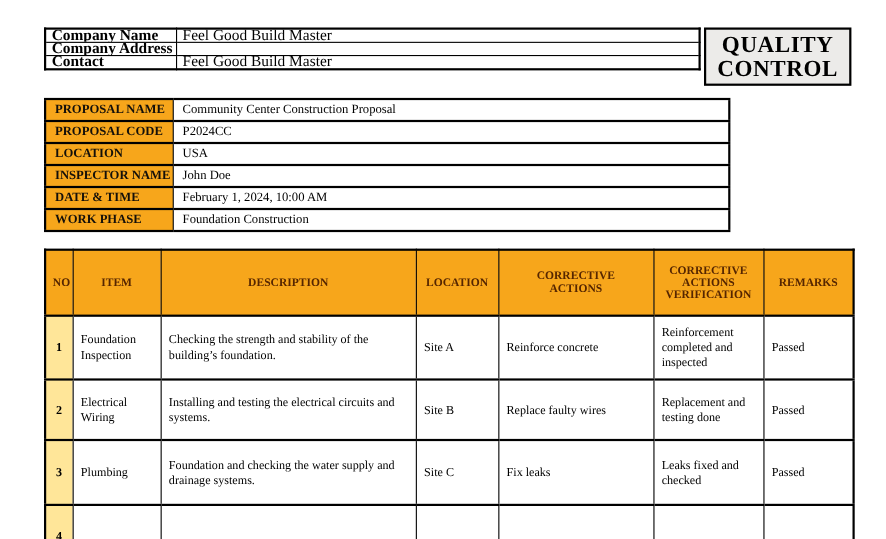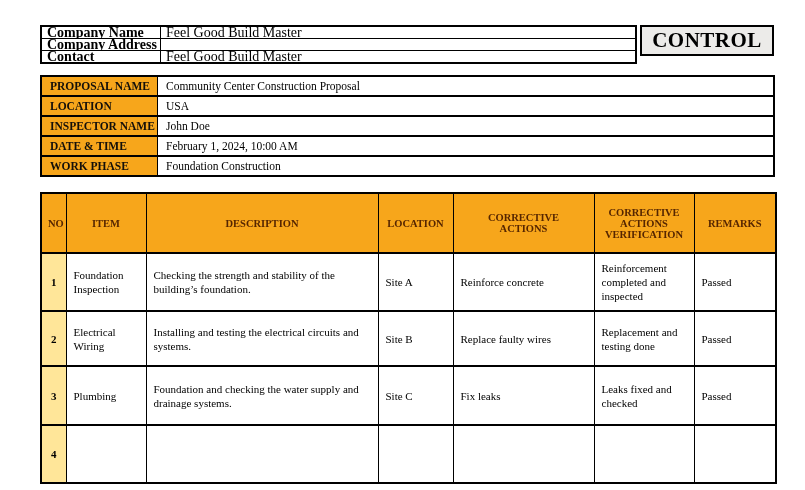--- a/index.html
+++ b/index.html
@@ -39,21 +39,21 @@
     font-size: 21px;
     line-height: 22px;
     padding: 2px 6px 3px 6px;
     letter-spacing: 0.5px;
   }
 
   
   table.proposal {
     border-collapse: collapse;
     margin-top: 11px;
-    width: 735px;
+    width: 624px;
     table-layout: fixed;
     border: 2px solid #000;
   }
   table.proposal td {
     border-top: 2px solid #000;
     border-bottom: 2px solid #000;
     border-left: 1px solid #000;
     border-right: 1px solid #000;
     height: 18px;
     font-size: 11.5px;
@@ -124,29 +124,34 @@
           <td class="lbl">Company Address</td>
           <td></td>
         </tr>
         <tr>
           <td class="lbl">Contact</td>
           <td>Feel Good Build Master</td>
         </tr>
       </tbody>
     </table>
     <div class="quality-box">
+      <div>QUALITY</div>
       <div>CONTROL</div>
     </div>
   </div>
 
   <table class="proposal">
     <tbody>
       <tr>
         <td class="lbl">PROPOSAL NAME</td>
         <td>Community Center Construction Proposal</td>
+      </tr>
+      <tr>
+        <td class="lbl">PROPOSAL CODE</td>
+        <td>P2024CC</td>
       </tr>
       <tr>
         <td class="lbl">LOCATION</td>
         <td>USA</td>
       </tr>
       <tr>
         <td class="lbl">INSPECTOR NAME</td>
         <td>John Doe</td>
       </tr>
       <tr>

